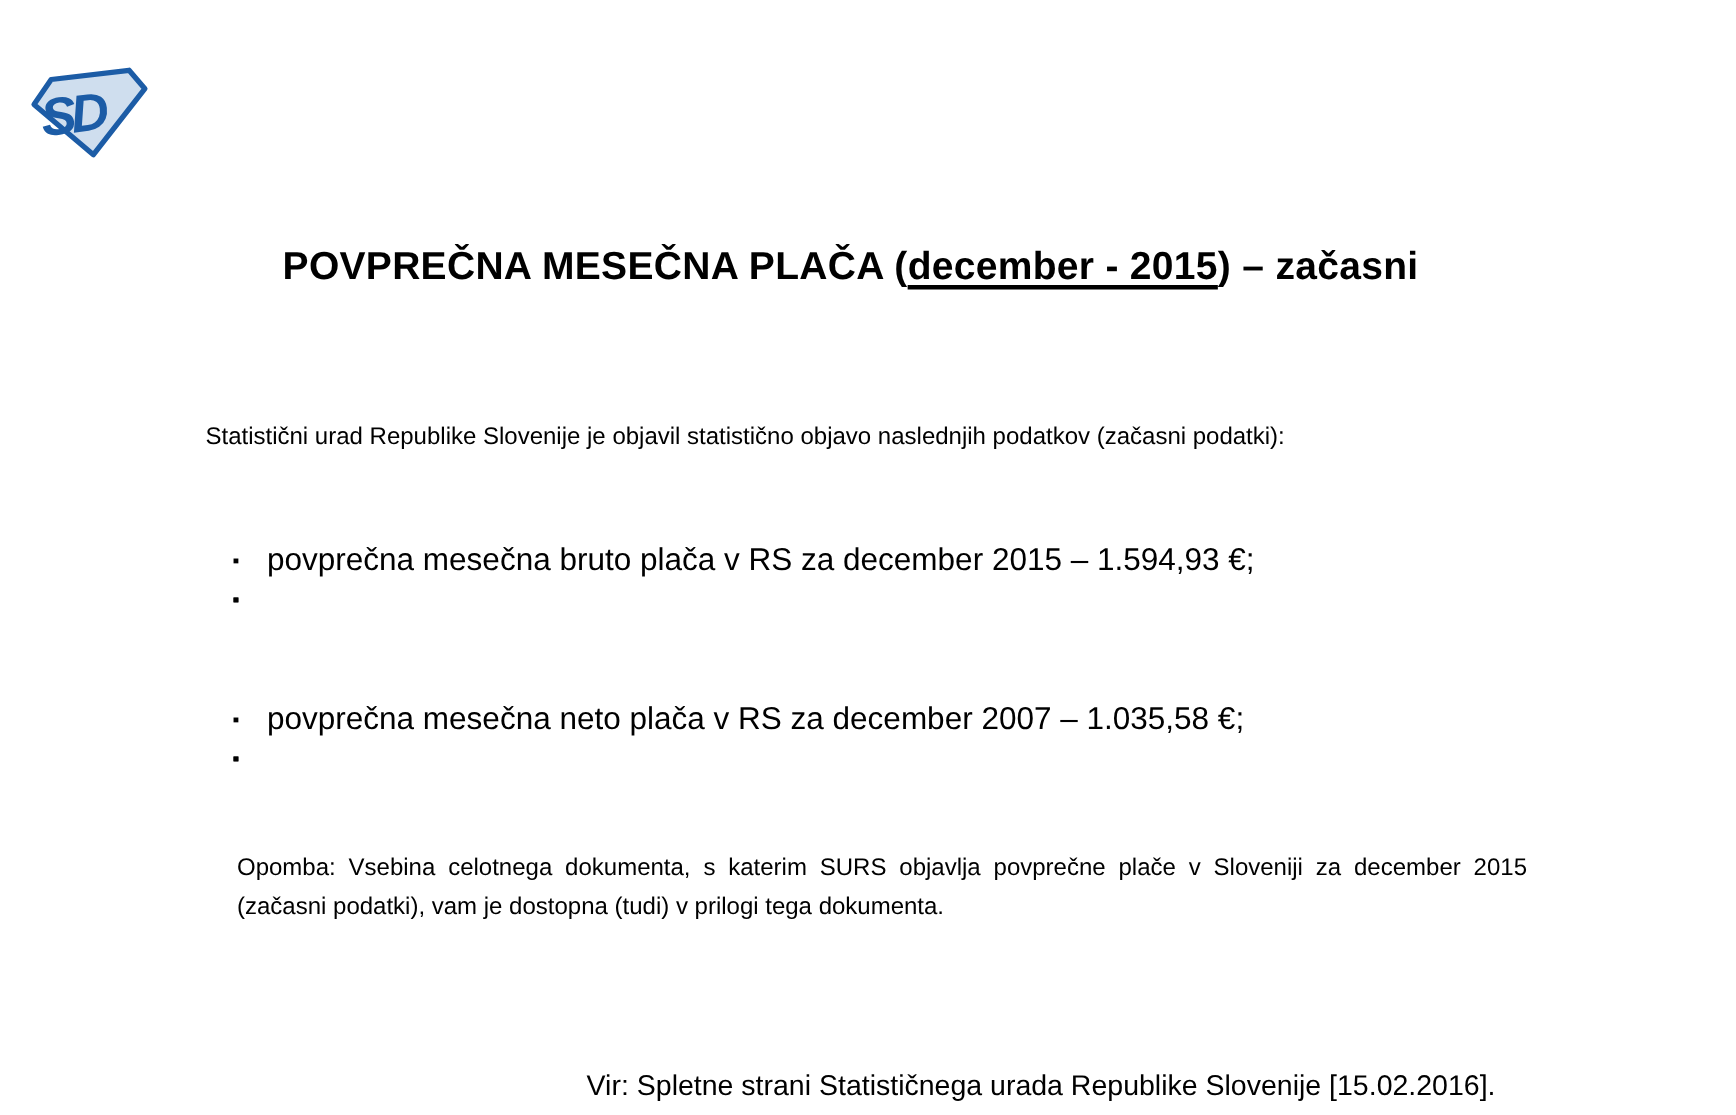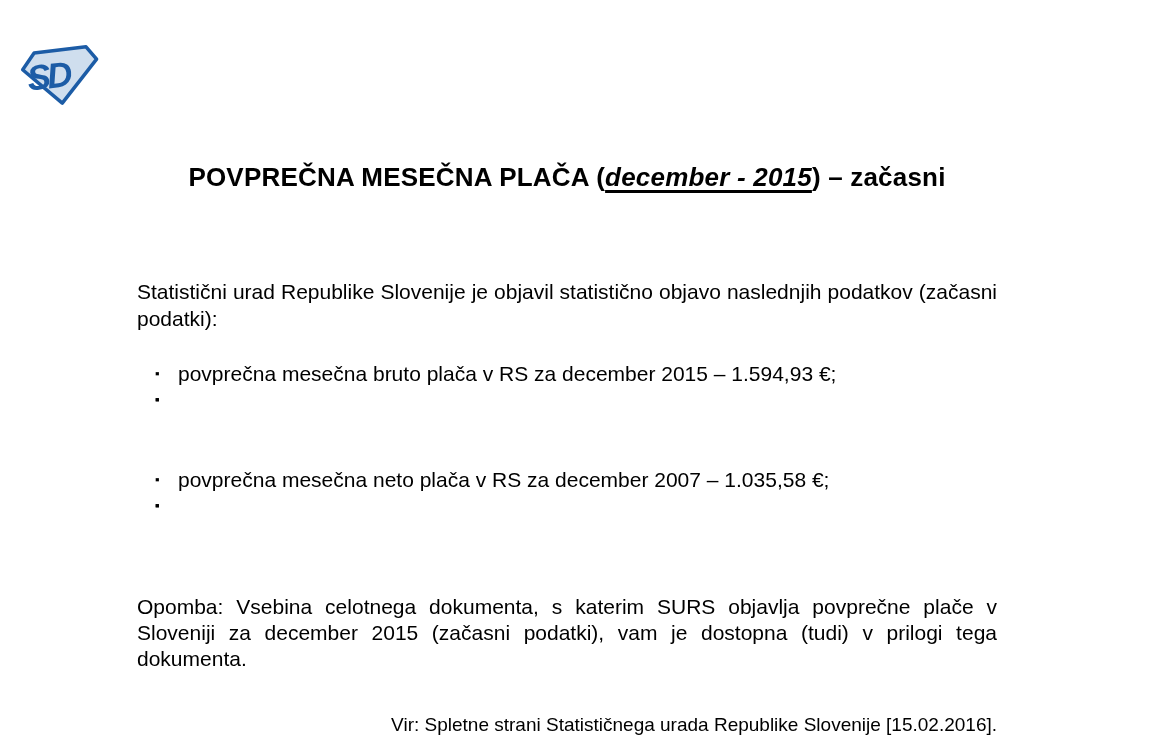--- a/index.html
+++ b/index.html
@@ -28,32 +28,31 @@
     width: 860px;
     font-size: 26px; font-weight: bold;
     line-height: 32px;
     text-align: center;
     letter-spacing: 0.2px;
   }
   .doc-title .u {
     text-decoration: underline;
     text-decoration-thickness: 2.5px;
     text-underline-offset: 4px;
-    font-style: italic;
   }
 
   .para {
     position: absolute; left: 0;
     width: 860px;
-    font-size: 21px;
+    font-size: 16px;
     line-height: 27px;
     text-align: justify;
   }
   .intro { top: 278px; }
-  .note  { top: 594px; line-height: 26px; }
+  .note  { top: 566px; line-height: 26px; margin-left: 21px; }
 
   .src-line {
     position: absolute; left: 0; top: 712px;
     width: 860px;
     font-size: 19px;
     line-height: 26px;
     text-align: right;
   }
 
   ul.salary-list {

